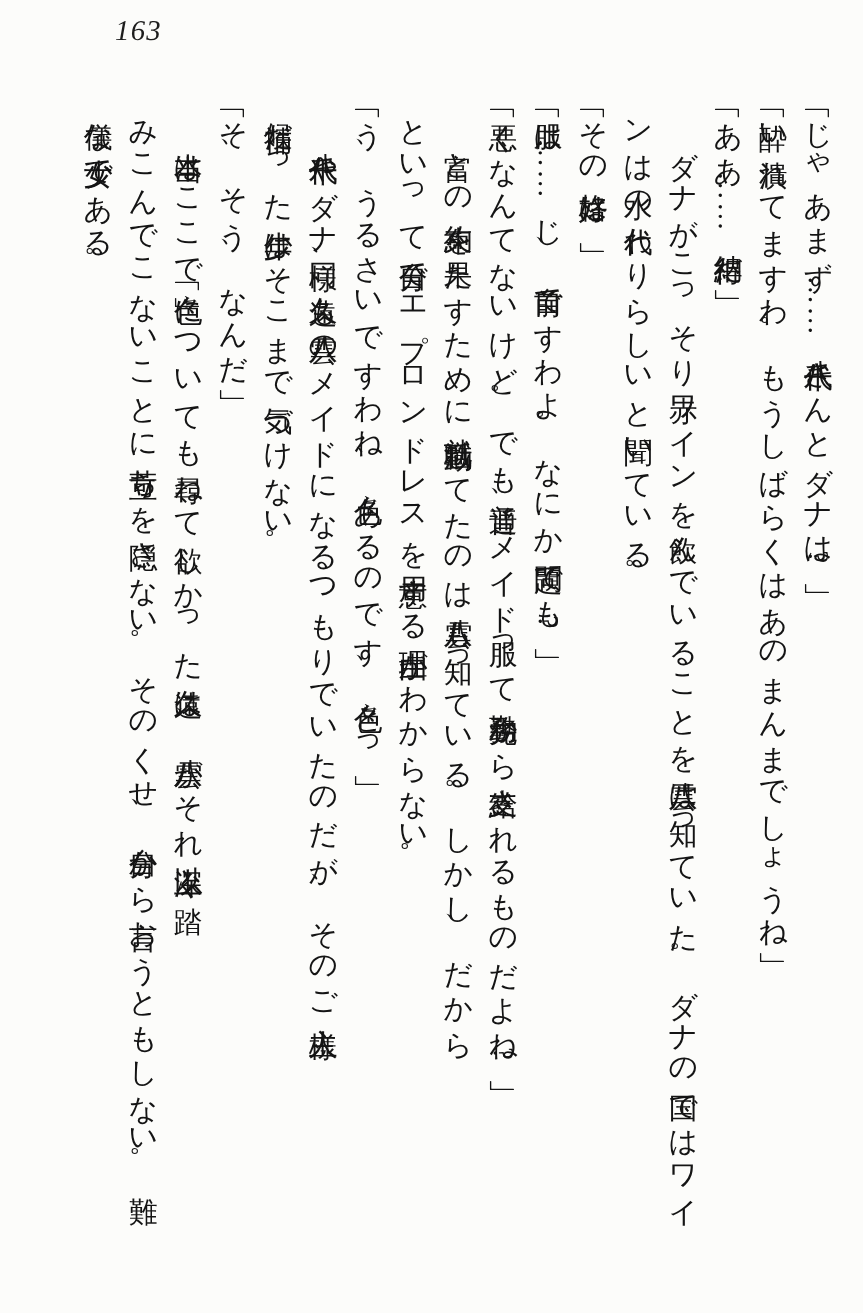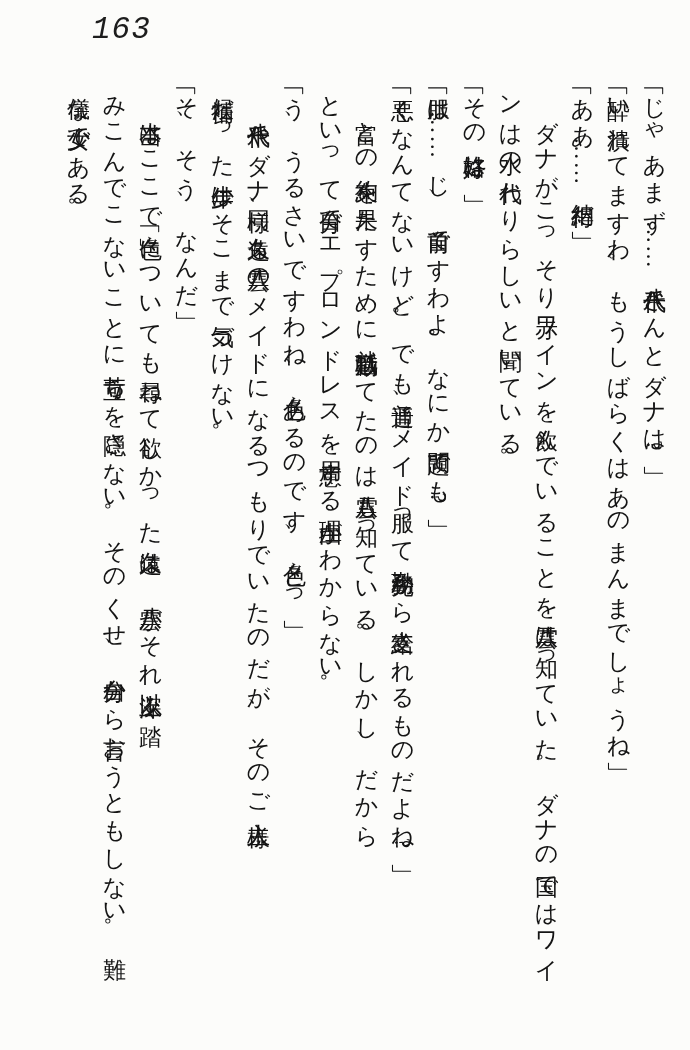--- a/index.html
+++ b/index.html
@@ -12,25 +12,25 @@
     width: 690px;
     height: 1050px;
     background: #fcfcfa;
     overflow: hidden;
     font-family: "Liberation Serif", "DejaVu Serif", serif;
   }
   .page-number {
     position: absolute;
     top: 12px;
     left: 92px;
-    font-size: 31px;
+    font-size: 23px;
     font-style: italic;
     color: #1d1d1d;
     letter-spacing: 1px;
-    font-family: Liberation Mono, monospace;
+    font-family: Liberation Serif, serif;
   }
   .text-block {
     position: absolute;
     top: 80px;
     right: 18px;
     height: 936px;
     writing-mode: vertical-rl;
     text-orientation: mixed;
     color: #141414;
     font-size: 23px;

